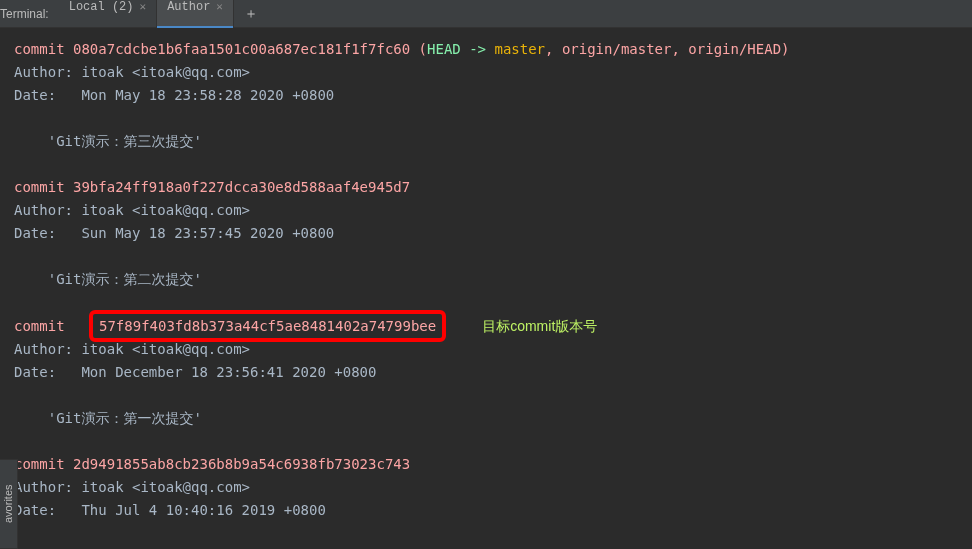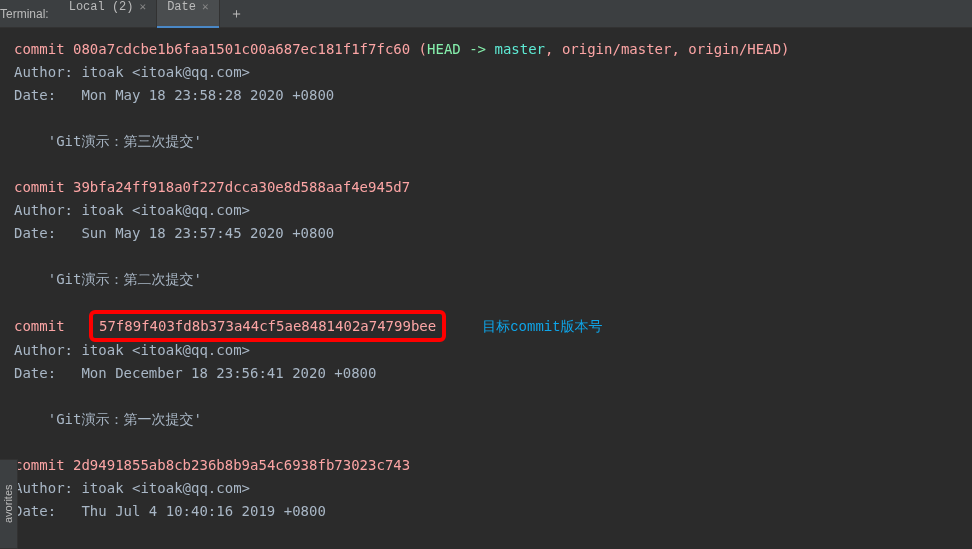--- a/index.html
+++ b/index.html
@@ -60,33 +60,33 @@
     font-size: 14px;
     cursor: pointer;
   }
   .term {
     padding: 10px 12px 10px 14px;
     line-height: 23px;
     white-space: pre;
   }
   .c-yellow { color: #fca5a5; }
   .c-teal   { color: #86efac; }
-  .c-green  { color: #5eead4; }
+  .c-green  { color: #eab308; }
   .c-red    { color: #fca5a5; }
   .highlight-box {
     border: 4px solid #ff0000;
     border-radius: 6px;
     padding: 0 6px;
     display: inline-block;
     line-height: 24px;
     margin: -4px 16px;
   }
   .annotation {
-    color: #0ea5e9;
-    font-family: Liberation Mono, monospace;
+    color: #bef264;
+    font-family: Liberation Sans, sans-serif;
     font-size: 14px;
     margin-left: 20px;
     margin-top: 36px;
   }
   .sidebar-tab {
     position: absolute;
     left: -2px;
     bottom: 0;
     width: 20px;
     height: 90px;
@@ -105,21 +105,21 @@
 </head>
 <body>
 
 <div class="tabbar">
   <span class="tab-label">Terminal:</span>
   <div class="tab">
     <span>Local (2)</span>
     <span class="close-x">✕</span>
   </div>
   <div class="tab active">
-    <span>Date</span>
+    <span>Author</span>
     <span class="close-x">✕</span>
   </div>
   <div class="addtab">＋</div>
 </div>
 
 <div class="term"><span class="c-yellow">commit </span><span class="c-yellow">080a7cdcbe1b6faa1501c00a687ec181f1f7fc60</span><span class="c-yellow"> (</span><span class="c-teal">HEAD -&gt; </span><span class="c-green">master</span><span class="c-yellow">, </span><span class="c-red">origin/master</span><span class="c-yellow">, </span><span class="c-red">origin/HEAD</span><span class="c-yellow">)</span>
 <span>Author: itoak &lt;itoak@qq.com&gt;</span>
 <span>Date:   Mon May 18 23:58:28 2020 +0800</span>
 
 <span>    'Git演示：第三次提交'</span>

